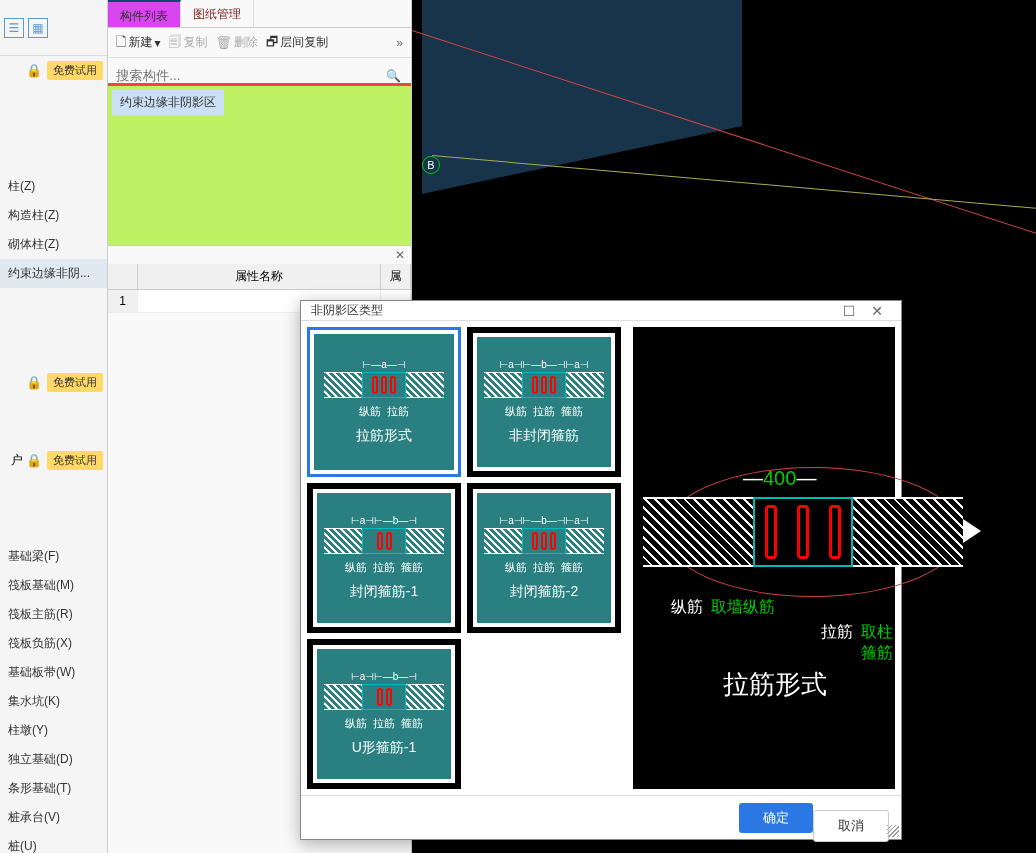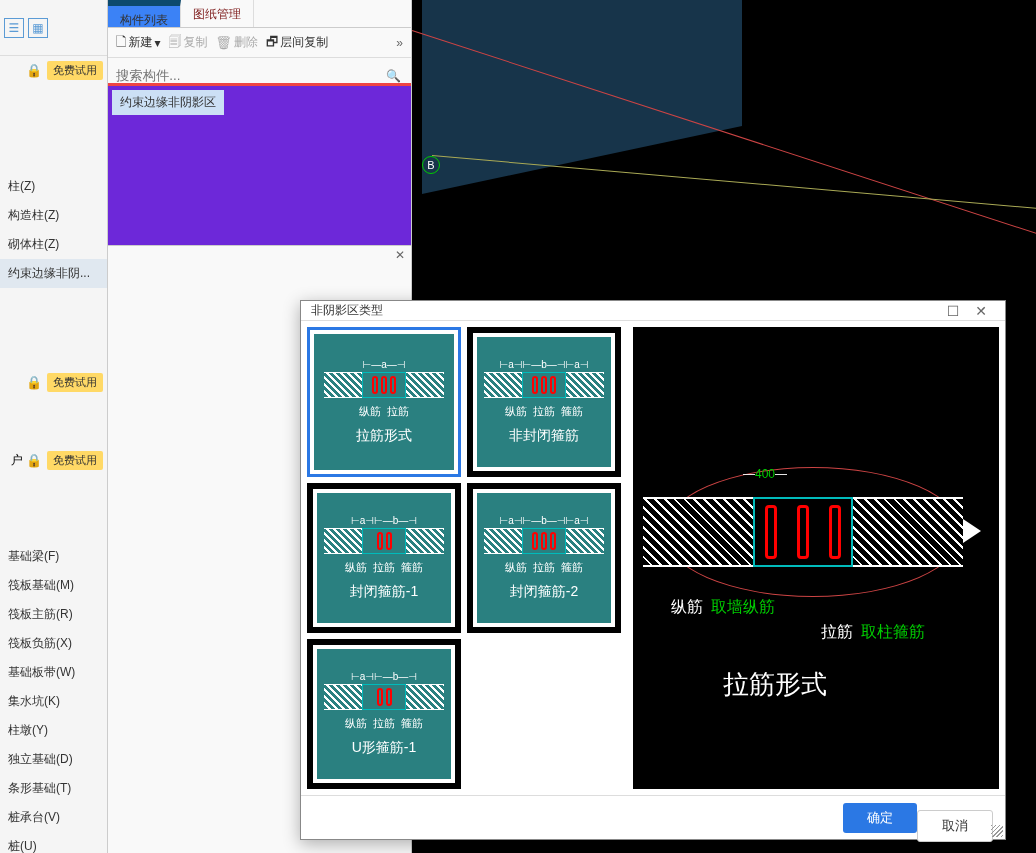--- a/index.html
+++ b/index.html
@@ -14,68 +14,68 @@
 .left-sidebar .badge { background: #ffd966; color: #333; padding: 2px 6px; border-radius: 2px; font-size: 11px; }
 .left-sidebar .nav { padding-top: 8px; }
 .left-sidebar .nav-item { padding: 6px 8px; cursor: pointer; color: #333; }
 .left-sidebar .nav-item.selected { background: #e0e8f0; }
 .left-sidebar .spacer { height: 80px; }
 
 
 .mid-panel { position: absolute; left: 108px; top: 0; width: 304px; height: 853px; background: #f9f9f9; border-right: 1px solid #ccc; }
 .mid-panel .tabs { height: 28px; display: flex; border-bottom: 1px solid #ccc; }
 .mid-panel .tab { padding: 6px 12px; color: #7f1d1d; cursor: pointer; border-right: 1px solid #ddd; }
-.mid-panel .tab.active { background: #3b82f6; color: #333; border-top: 6px solid #0c4a6e; }
+.mid-panel .tab.active { background: #d946ef; color: #333; border-top: 2px solid #0c4a6e; }
 .mid-panel .toolbar { height: 30px; display: flex; align-items: center; gap: 8px; padding: 0 8px; border-bottom: 1px solid #ddd; }
 .mid-panel .toolbar .tbtn { display: flex; align-items: center; gap: 2px; color: #333; cursor: pointer; }
 .mid-panel .toolbar .tbtn.disabled { color: #aaa; }
 .mid-panel .toolbar .tbtn .ticon { font-size: 13px; }
 .mid-panel .toolbar .chev { margin-left: auto; color: #666; }
 .mid-panel .search { height: 28px; display: flex; align-items: flex-end; padding: 0 8px; border-bottom: 3px solid #ef4444; position: relative; }
 .mid-panel .search input { flex: 1; border: none; background: transparent; outline: none; color: #666; }
 .mid-panel .search .sicon { position: absolute; right: 10px; color: #aaa; }
-.mid-panel .list { flex: 1; background: #6d28d9; min-height: 160px; padding: 4px; border-bottom: 1px solid #ccc; }
+.mid-panel .list { flex: 1; background: #bef264; min-height: 160px; padding: 4px; border-bottom: 1px solid #ccc; }
 .mid-panel .list-item { padding: 4px 8px; background: #cce0f5; color: #333; display: inline-block; }
 .mid-panel .list-close { text-align: right; padding: 2px 6px; color: #666; cursor: pointer; }
 .mid-panel .proptabs { height: 28px; display: flex; border-bottom: 1px solid #ccc; }
 .mid-panel .proptable { background: #fff; }
 .mid-panel .proptable .hdr { display: flex; border-bottom: 1px solid #ccc; }
 .mid-panel .proptable .hdr .cell { flex: 1; padding: 4px 8px; border-right: 1px solid #ccc; background: #f0f0f0; text-align: center; }
 .mid-panel .proptable .hdr .cell.num { flex: 0 0 30px; }
 .mid-panel .proptable .row { display: flex; border-bottom: 1px solid #eee; }
 .mid-panel .proptable .row .cell { flex: 1; padding: 4px 8px; border-right: 1px solid #eee; }
 .mid-panel .proptable .row .cell.num { flex: 0 0 30px; text-align: center; background: #f0f0f0; }
 
 
 .canvas { position: absolute; left: 412px; top: 0; right: 0; height: 853px; background: #000; }
 .canvas .shape-poly { position: absolute; left: 10px; top: -180px; width: 320px; height: 340px; background: #1a3a52; transform: skewY(-12deg); opacity: 0.9; }
 .canvas .line-magenta { position: absolute; left: 0; top: 30px; width: 900px; height: 1px; background: #c44; transform-origin: left; transform: rotate(18deg); }
 .canvas .line-yellow { position: absolute; left: 20px; top: 155px; width: 900px; height: 1px; background: #aa5; transform-origin: left; transform: rotate(5deg); }
 .canvas .marker { position: absolute; left: 10px; top: 156px; width: 18px; height: 18px; border: 1px solid #0c0; border-radius: 50%; color: #fff; font-size: 11px; display: flex; align-items: center; justify-content: center; }
 
 
-.dialog { position: absolute; left: 300px; top: 300px; width: 706px; height: 540px; background: #fff; border: 1px solid #888; box-shadow: 0 4px 16px rgba(0,0,0,0.3); display: flex; flex-direction: column; }
+.dialog { position: absolute; left: 300px; top: 300px; width: 602px; height: 540px; background: #fff; border: 1px solid #888; box-shadow: 0 4px 16px rgba(0,0,0,0.3); display: flex; flex-direction: column; }
 .dialog .titlebar { height: 30px; display: flex; align-items: center; padding: 0 10px; border-bottom: 1px solid #ddd; }
 .dialog .titlebar .title { flex: 1; color: #333; }
 .dialog .titlebar .wbtn { width: 28px; text-align: center; color: #666; cursor: pointer; font-size: 14px; }
 .dialog .body { flex: 1; display: flex; padding: 6px; gap: 6px; }
 .dialog .options { width: 320px; display: flex; flex-wrap: wrap; gap: 6px; align-content: flex-start; }
 .dialog .option { width: 154px; height: 150px; border: 6px solid #000000; cursor: pointer; display: flex; flex-direction: column; padding: 4px; }
 .dialog .option.selected { border: 3px solid #2b78e4; }
 .dialog .option .thumb { flex: 1; background: #2a8080; position: relative; display: flex; flex-direction: column; align-items: center; justify-content: center; }
 .dialog .option .thumb .dim { color: #fff; font-size: 10px; margin-bottom: 2px; }
 .dialog .option .thumb .section { width: 120px; height: 26px; position: relative; display: flex; }
 .dialog .option .thumb .section .hatch { flex: 1; background: repeating-linear-gradient(45deg, #2a8080, #2a8080 3px, #fff 3px, #fff 5px); border-top: 1px solid #fff; border-bottom: 1px solid #fff; }
 .dialog .option .thumb .section .rz { width: 44px; background: #2a8080; border: 1px solid #0bb; display: flex; align-items: center; justify-content: center; gap: 3px; }
 .dialog .option .thumb .section .rbar { width: 6px; height: 18px; border: 2px solid #f00; border-radius: 3px; }
 .dialog .option .thumb .lbls { color: #fff; font-size: 11px; margin-top: 6px; display: flex; gap: 6px; }
 .dialog .option .thumb .name { color: #fff; font-size: 14px; margin-top: 8px; }
 .dialog .preview { flex: 1; background: #000; position: relative; }
 .dialog .preview .ellipse { position: absolute; left: 30px; top: 140px; width: 300px; height: 130px; border: 1px solid #c44; border-radius: 50%; }
-.dialog .preview .dim400 { position: absolute; left: 110px; top: 140px; color: #0c0; font-size: 12px; }
+.dialog .preview .dim400 { position: absolute; left: 110px; top: 140px; color: #0c0; font-size: 20px; }
 .dialog .preview .dim400::before, .dialog .preview .dim400::after { content: '—'; color: #fff; }
 .dialog .preview .sect { position: absolute; left: 10px; top: 170px; width: 340px; height: 70px; display: flex; }
 .dialog .preview .sect .h { flex: 1; background: repeating-linear-gradient(45deg, #000, #000 5px, #fff 5px, #fff 7px); border-top: 2px solid #fff; border-bottom: 2px solid #fff; }
 .dialog .preview .sect .rz { width: 100px; border: 2px solid #0bb; position: relative; display: flex; align-items: center; justify-content: space-around; }
 .dialog .preview .sect .rz .bar { width: 12px; height: 54px; border: 3px solid #f00; border-radius: 4px; }
 .dialog .preview .sect .wedge { width: 20px; position: relative; }
 .dialog .preview .sect .wedge::before { content: ''; position: absolute; left: 0; top: 22px; border-left: 18px solid #fff; border-top: 12px solid transparent; border-bottom: 12px solid transparent; }
 .dialog .preview .anntxt { position: absolute; font-size: 16px; }
 .dialog .preview .lbl1 { left: 38px; top: 270px; color: #fff; }
 .dialog .preview .lbl1g { left: 78px; top: 270px; color: #0c0; }
@@ -160,20 +160,32 @@
     <span class="chev">»</span>
   </div>
   <div class="search">
     <input placeholder="搜索构件..." style="">
     <span class="sicon">🔍</span>
   </div>
   <div class="list">
     <div class="list-item">约束边缘非阴影区</div>
   </div>
   <div class="list-close">✕</div>
+  <div class="proptable">
+    <div class="hdr">
+      <div class="cell num"></div>
+      <div class="cell">属性名称</div>
+      <div class="cell" style="flex:0 0 30px">属</div>
+    </div>
+    <div class="row">
+      <div class="cell num">1</div>
+      <div class="cell"></div>
+      <div class="cell" style="flex:0 0 30px"></div>
+    </div>
+  </div>
 </div>
 
 <div class="canvas">
   <div class="shape-poly"></div>
   <div class="line-magenta"></div>
   <div class="line-yellow"></div>
   <div class="marker">B</div>
 </div>
 
 <div class="dialog">

